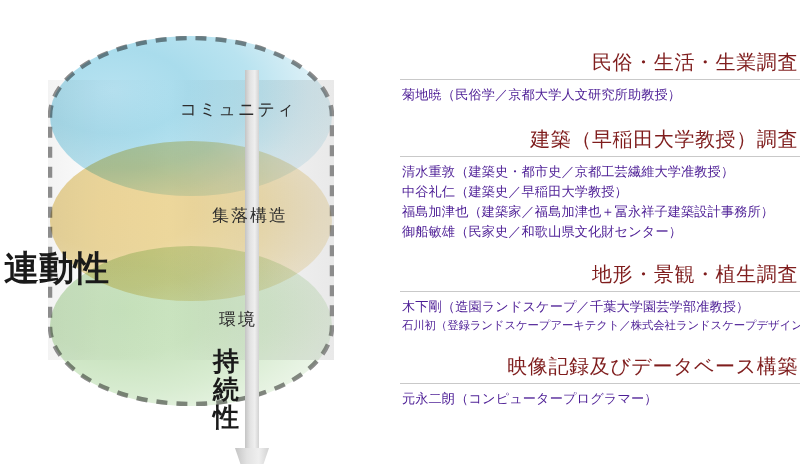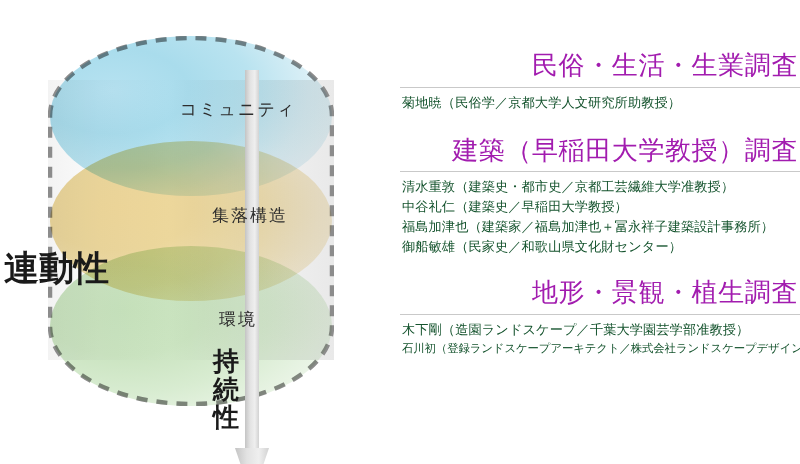--- a/index.html
+++ b/index.html
@@ -146,41 +146,41 @@
     width: 410px;
     height: 464px;
     padding-top: 50px;
     box-sizing: border-box;
   }
 
   .section { margin-bottom: 4px; }
 
   .sec-head {
     text-align: right;
-    font-size: 26px;
+    font-size: 20px;
     line-height: 1.25;
     letter-spacing: 0.6px;
-    color: #a21caf;
+    color: #7f1d1d;
     padding-right: 2px;
     white-space: nowrap;
   }
 
   .rule {
     border: 0;
     border-top: 1px solid #c9c9c9;
     margin: 4px 0 5px 10px;
   }
 
   .members { margin: 0; padding: 0; list-style: none; }
 
   .member {
     font-size: 13.2px;
     line-height: 1.52;
     letter-spacing: 0.1px;
-    color: #14532d;
+    color: #4c1d95;
     padding-left: 12px;
     white-space: nowrap;
   }
   .member.small {
     font-size: 11.4px;
     letter-spacing: -0.1px;
   }
 
   .gap-a { height: 18px; }
   .gap-b { height: 16px; }
@@ -258,14 +258,21 @@
     <div class="sec-head">地形・景観・植生調査</div>
     <hr class="rule">
     <ul class="members">
       <li class="member">木下剛（造園ランドスケープ／千葉大学園芸学部准教授）</li>
       <li class="member small">石川初（登録ランドスケープアーキテクト／株式会社ランドスケープデザイン）</li>
     </ul>
   </div>
 
   <div class="gap-c"></div>
 
+  <div class="section">
+    <div class="sec-head">映像記録及びデータベース構築</div>
+    <hr class="rule">
+    <ul class="members">
+      <li class="member">元永二朗（コンピュータープログラマー）</li>
+    </ul>
+  </div>
 
 </div>
 
 </body></html>

